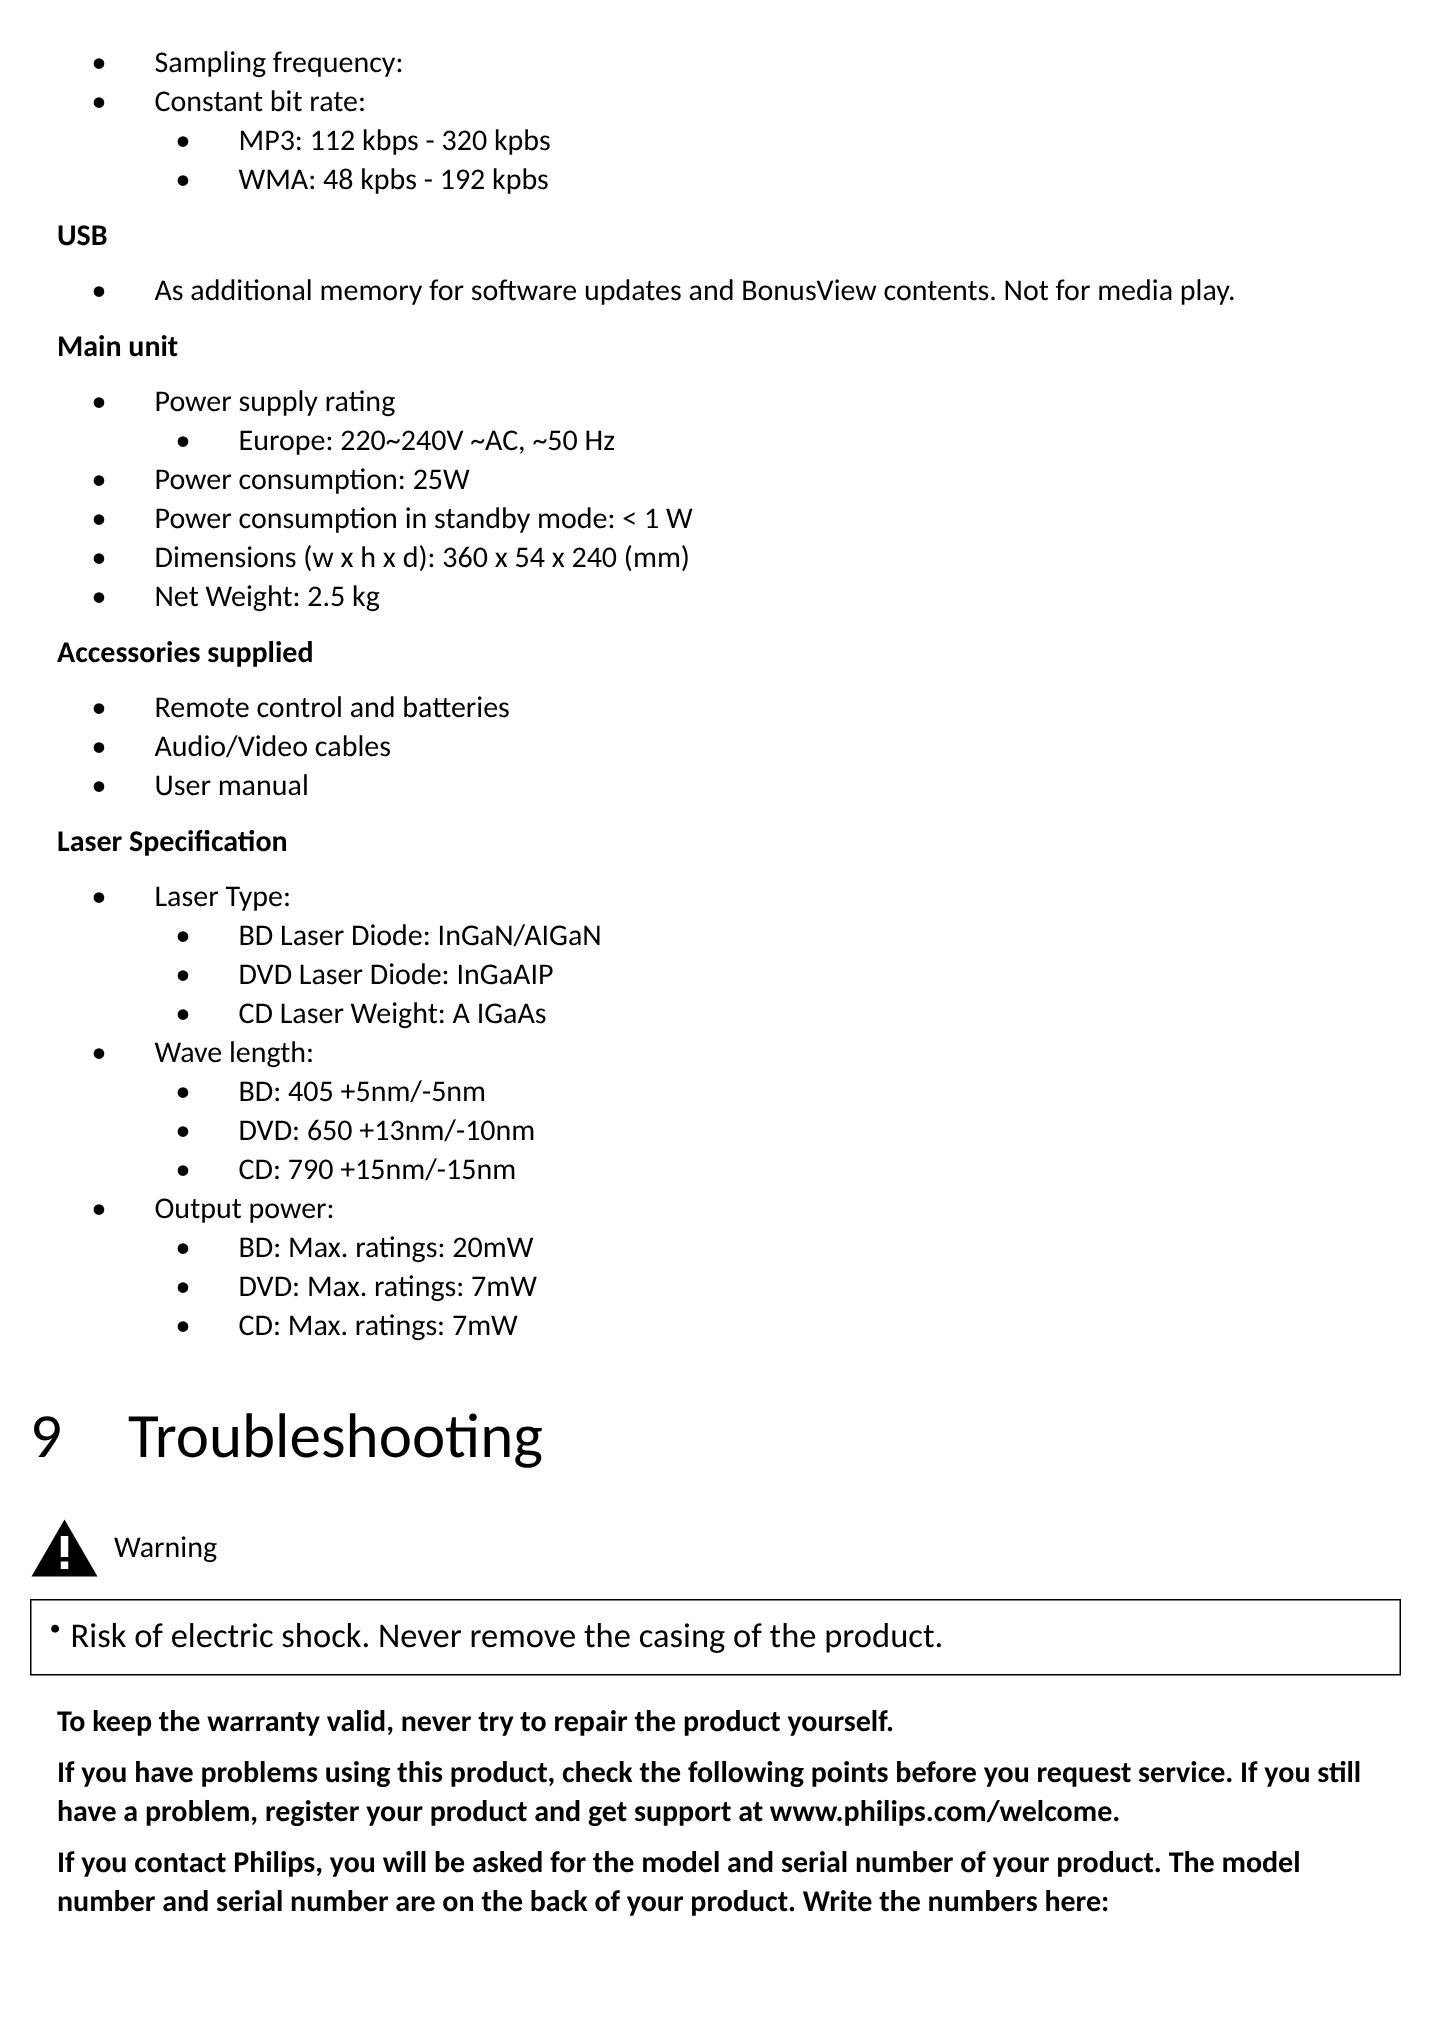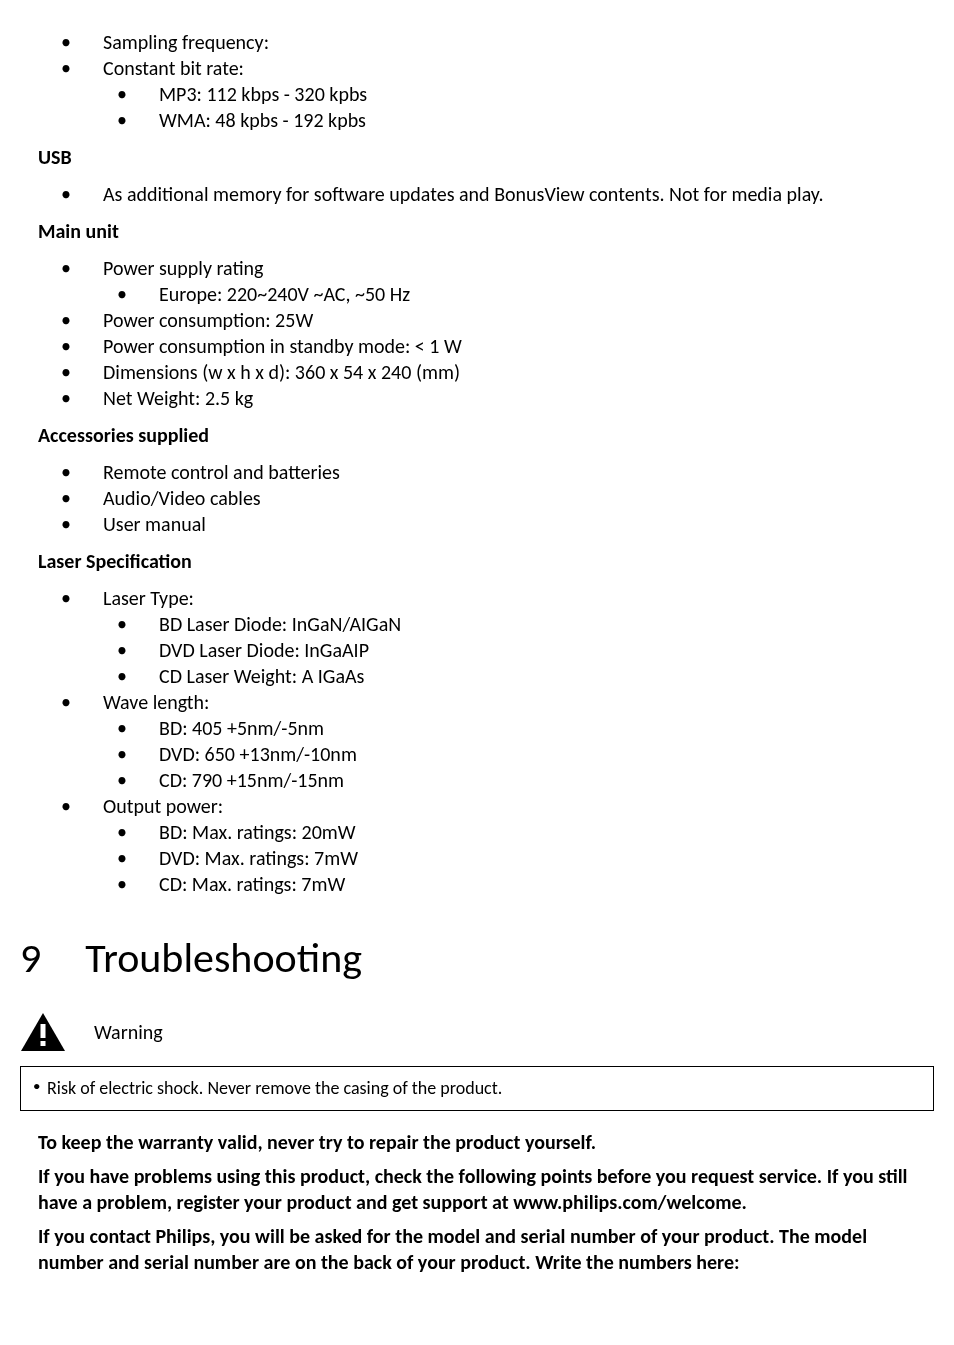--- a/index.html
+++ b/index.html
@@ -33,32 +33,32 @@
     font-weight: 300;
     font-size: 42px;
     margin: 34px 0 26px 0;
     display: flex;
     gap: 44px;
   }
   h1.chapter .num { }
   .warn-row {
     display: flex;
     align-items: center;
-    gap: 28px;
+    gap: 10px;
     margin-bottom: 14px;
   }
   .warn-icon {
     width: 46px; height: 40px; position: relative;
   }
   .warn-icon svg { display:block; }
   .warn-label { font-size: 20px; font-weight: 400; }
   .warn-box {
     border: 1px solid #000;
     padding: 10px 12px 10px 10px;
-    font-size: 18px;
+    font-size: 23px;
     margin-bottom: 18px;
   }
   .warn-box .bline { position: relative; padding-left: 16px; }
   .warn-box .bline::before { content:"•"; position:absolute; left:2px; top:0; font-size:15px; }
   p { margin: 0 0 8px 0; padding-left: 18px; padding-right: 4px; font-weight: bold; }
 </style>
 </head>
 <body>
 
 <ul>

